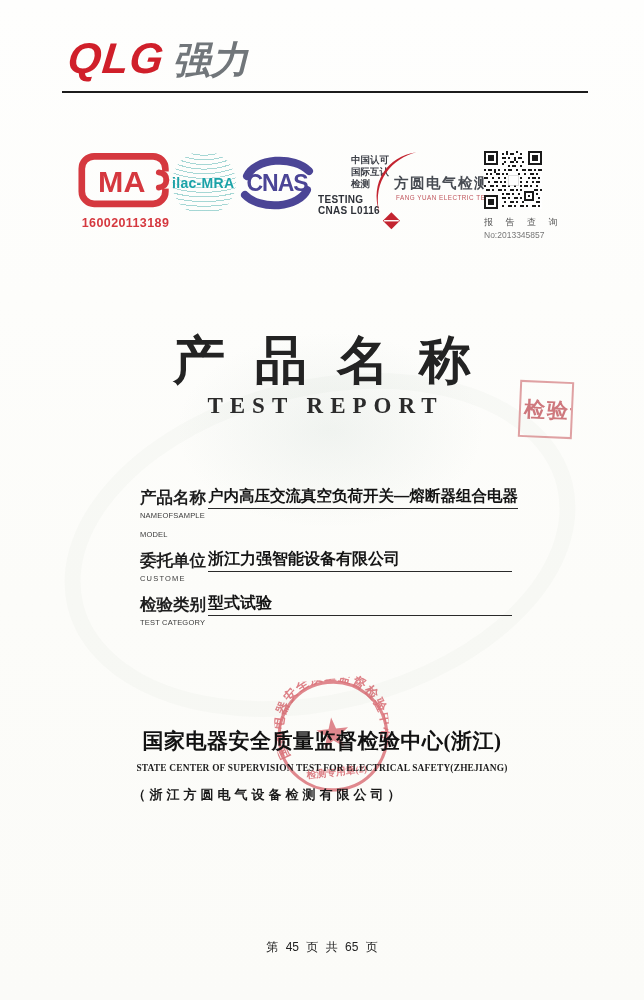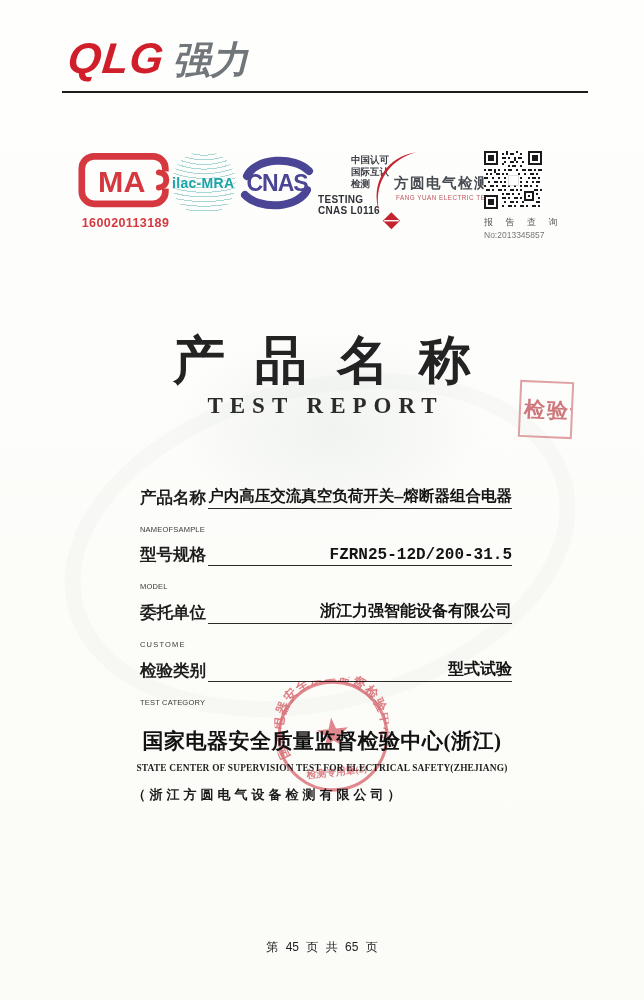--- a/index.html
+++ b/index.html
@@ -59,24 +59,24 @@
               overflow:hidden; display:flex; align-items:center; opacity:.85; }
   .sq-stamp span { font-family:"Liberation Serif",serif; font-size:21px; font-weight:700;
               color:rgba(192,80,88,.9); white-space:nowrap; letter-spacing:2px; padding-left:3px; }
 
   
   .form { position:absolute; left:140px; top:486px; width:372px; }
   .frow { margin-bottom:10px; }
   .frow-line { display:flex; align-items:flex-end; }
   .flabel { font-family:"Liberation Serif","DejaVu Serif",serif; font-size:16.5px; color:#1e1e1e;
             white-space:nowrap; padding-right:2px; font-weight:600; }
-  .fvalue { flex:1; text-align:right; border-bottom:1.6px solid #2a2a2a; padding-bottom:1px;
-            font-family:Liberation Mono, monospace; font-size:16px; color:#141414;
+  .fvalue { flex:1; text-align:left; border-bottom:1.6px solid #2a2a2a; padding-bottom:1px;
+            font-family:Liberation Sans, sans-serif; font-size:16px; color:#141414;
             white-space:nowrap; font-weight:600; }
-  .fsub { font-size:7.5px; color:#3a3a3a; margin-top:16px; letter-spacing:.2px; }
+  .fsub { font-size:7.5px; color:#3a3a3a; margin-top:2px; letter-spacing:.2px; }
 
   
   .round-stamp { position:absolute; left:276px; top:679px; width:114px; height:114px;
                  transform:rotate(-6deg); mix-blend-mode:multiply; opacity:.88; }
   .org-cn { position:absolute; left:0; top:727px; width:644px; text-align:center;
             font-family:"Liberation Serif","DejaVu Serif",serif; font-size:21px; font-weight:600;
             color:#121212; letter-spacing:.5px; }
   .org-en { position:absolute; left:0; top:763px; width:644px; text-align:center;
             font-family:"Liberation Serif","DejaVu Serif",serif; font-size:9.4px; font-weight:700;
             color:#1c1c1c; letter-spacing:.2px; }
@@ -178,24 +178,20 @@
 
   <div class="form">
     <div class="frow">
       <div class="frow-line">
         <span class="flabel">产品名称</span>
         <span class="fvalue" style="font-size:15.5px">户内高压交流真空负荷开关—熔断器组合电器</span>
       </div>
       <div class="fsub">NAMEOFSAMPLE</div>
     </div>
     <div class="frow">
-      <div class="frow-line">
-        <span class="flabel">型号规格</span>
-        <span class="fvalue">FZRN25-12D/200-31.5</span>
-      </div>
       <div class="fsub">MODEL</div>
     </div>
     <div class="frow">
       <div class="frow-line">
         <span class="flabel">委托单位</span>
         <span class="fvalue">浙江力强智能设备有限公司</span>
       </div>
       <div class="fsub" style="letter-spacing:1.2px">CUSTOME</div>
     </div>
     <div class="frow">

